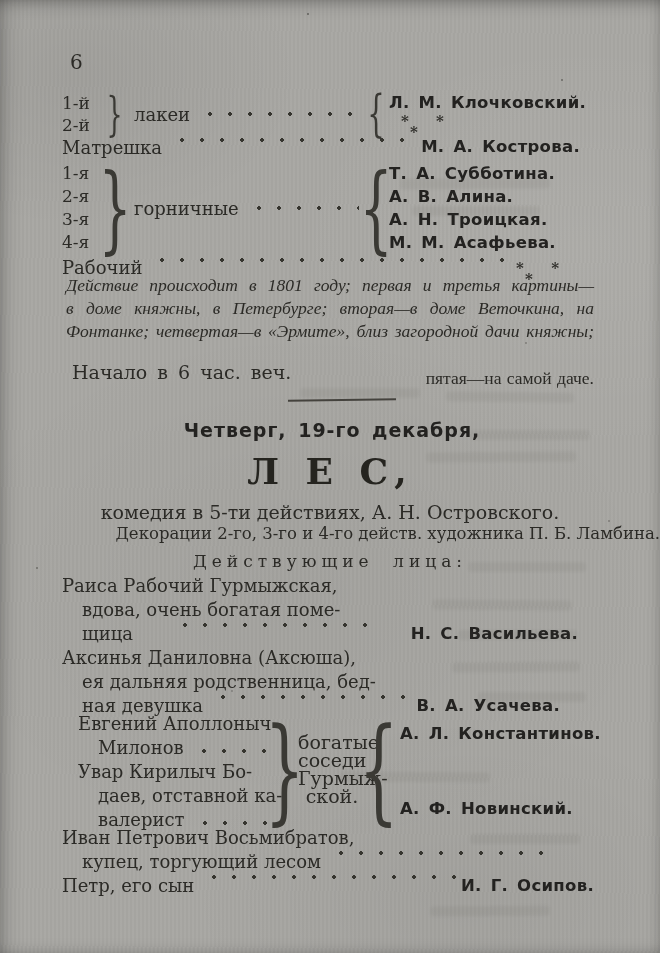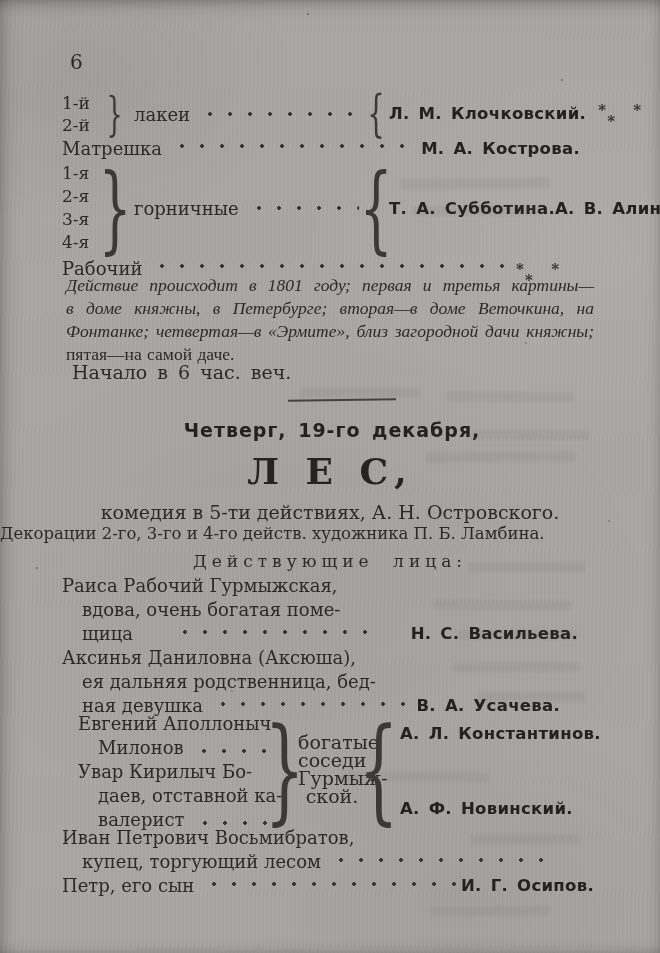--- a/index.html
+++ b/index.html
@@ -18,38 +18,38 @@
     content:"";position:absolute;inset:0;pointer-events:none;
     box-shadow:
       inset 0 10px 20px -12px rgba(0,0,0,0.45),
       inset 16px 0 26px -20px rgba(0,0,0,0.35),
       inset -12px 0 20px -18px rgba(0,0,0,0.22),
       inset 0 -10px 18px -14px rgba(0,0,0,0.28);
   }
   .abs{position:absolute;}
 
   
-  .drow{display:flex;align-items:center;}
+  .drow{display:flex;align-items:flex-start;}
   .role{white-space:nowrap;}
   .dots{
     flex:1 1 auto;min-width:22px;height:6px;margin:0 4px 5px 10px;
     background-image:radial-gradient(circle, #36352f 1.6px, rgba(0,0,0,0) 2.0px);
     background-size:20px 6px;background-repeat:repeat-x;background-position:left center;
   }
   .actor{
     font-family:"DejaVu Sans",sans-serif;font-weight:bold;color:#232220;
     font-size:16.5px;letter-spacing:0.3px;word-spacing:3px;white-space:nowrap;
   }
   .grp{display:flex;align-items:center;}
   .nums{display:flex;flex-direction:column;width:40px;}
   .nums span{line-height:22px;font-size:17px;}
   .roledots{flex:1;display:flex;align-items:center;padding-left:6px;}
   .roledots .role{font-size:18px;}
   .roledots .dots{align-self:center;margin-bottom:0;}
-  .namescol{display:flex;flex-direction:row;width:205px;}
+  .namescol{display:flex;flex-direction:column;width:205px;}
   .namescol .actor{line-height:22px;}
   .brace{width:26px;display:flex;align-items:center;justify-content:center;color:#3a3934;overflow:visible;}
   .brace>span{display:block;transform:scaleX(0.55);line-height:1;font-family:"DejaVu Serif",serif;font-weight:400;}
   .f46>span{font-size:46px;} .f50>span{font-size:50px;}
   .f95>span{font-size:95px;} .f115>span{font-size:115px;}
   .asterism{display:flex;flex-direction:column;line-height:10px;font-weight:bold;font-size:15px;color:#2f2e2a;}
   .asterism .t{letter-spacing:11px;white-space:pre;}
   .asterism .b{margin-left:9px;margin-top:1px;}
   .ast-inline{margin:0 0 0 6px;transform:translateY(6px);}
 
@@ -59,36 +59,36 @@
   #topcast .single{height:22px;font-size:18px;}
   #matr-row{margin-top:1px;padding-right:14px;}
   #maids{margin-top:3px;}
   #maids .nums span{line-height:23px;}
   #maids .namescol .actor{line-height:23px;}
   #worker-row{margin-top:3px;padding-right:24px;}
 
   #setting{left:66px;top:274px;width:528px;font-family:"Liberation Serif",serif;
            font-size:17.5px;line-height:23px;word-spacing:1px;}
   #setting .just{text-align:justify;text-align-last:justify;font-style:italic;}
-  #setting .cent{text-align:left;}
+  #setting .cent{text-align:right;margin-top:24px;}
 
   #times{left:72px;top:361px;width:522px;display:flex;justify-content:space-between;
          font-size:19px;word-spacing:4px;}
 
   #rule{left:288px;top:399px;width:108px;height:2px;background:#44423d;transform:rotate(-0.9deg);}
 
   #date{left:0;top:419px;width:664px;text-align:center;
         font-family:"DejaVu Sans",sans-serif;font-weight:bold;font-size:19px;
         letter-spacing:1px;word-spacing:4px;color:#232220;}
 
   #title{left:0;top:450px;width:660px;text-align:center;font-weight:bold;
          font-size:36px;letter-spacing:6px;word-spacing:2px;color:#25241f;}
 
   #subtitle{left:0;top:501px;width:660px;text-align:center;font-size:19px;}
-  #decor{left:0;top:524px;width:660px;text-align:left;font-size:16.5px;}
+  #decor{left:0;top:524px;width:660px;text-align:right;font-size:16.5px;}
   #heading{left:0;top:551px;width:660px;text-align:center;font-size:17px;
            letter-spacing:5px;word-spacing:9px;}
 
   #maincast{left:62px;top:574px;width:532px;font-size:18px;}
   #maincast .entry{position:absolute;left:0;width:532px;}
   #maincast .line{line-height:24px;white-space:nowrap;}
   #maincast .ind{padding-left:20px;}
   #e1{top:0;} #e2{top:72px;} #e3{top:138px;height:114px;} #e4{top:252px;} #e5{top:300px;}
   #e1 .drow{padding-right:16px;gap:32px;} #e2 .drow{padding-right:34px;}
   #e4 .drow{padding-right:46px;} #e5{padding-right:50px;}

